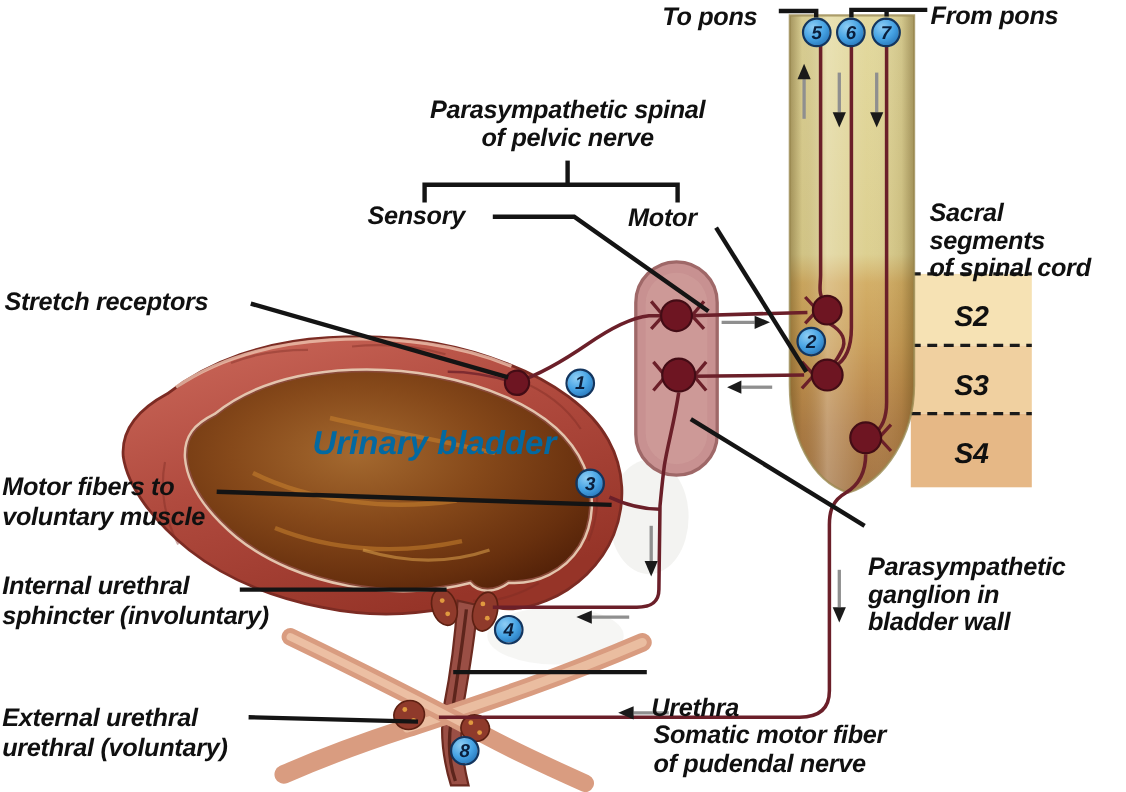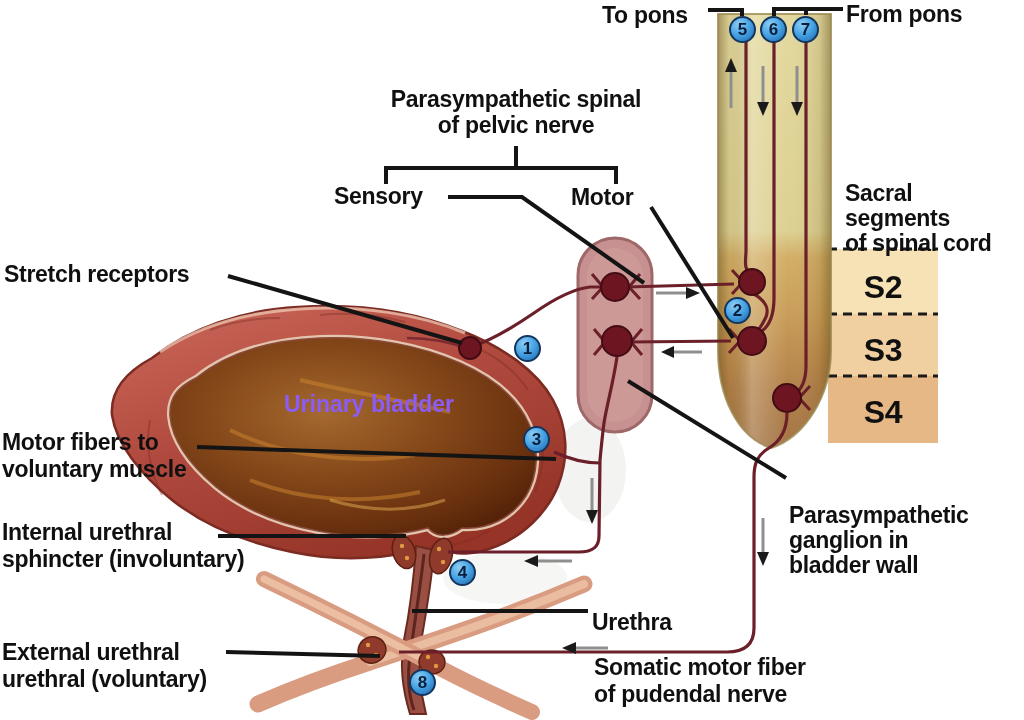--- a/index.html
+++ b/index.html
@@ -1,28 +1,28 @@
 <!DOCTYPE html>
 <html><head>
 <meta charset="utf-8">
 <style>
   html,body{margin:0;padding:0;background:#fff;}
   .stage{
     position:relative;width:1024px;height:720px;background:#ffffff;
-    font-family:"Liberation Sans",sans-serif;overflow:hidden;
+    font-family:"Liberation Sans",sans-serif;overflow:hidden;font-style:italic;
   }
   .stage svg{position:absolute;left:0;top:0;}
   .lbl{
     position:absolute;font-weight:bold;font-size:23px;line-height:26px;
     color:#101010;letter-spacing:-0.3px;white-space:nowrap;
   }
   .lbl .ln{white-space:nowrap;}
   .center{text-align:center;}
-  .seg{font-size:32px;line-height:30px;}
-  .organ{color:#8b5cf6;font-size:23px;letter-spacing:0;}
+  .seg{font-size:26px;line-height:30px;}
+  .organ{color:#0369a1;font-size:30px;letter-spacing:0;}
   .sm-lh{line-height:25px;margin-top:37px;}
   .marker{
     position:absolute;width:27px;height:27px;border-radius:50%;
     background:radial-gradient(circle at 35% 28%, #8ecdf4 0%, #46a3e4 48%, #2e7fc2 78%, #276ba6 100%);
     border:2px solid #13355e;color:#0a1f3c;font-weight:bold;font-size:17px;
     display:flex;align-items:center;justify-content:center;box-sizing:border-box;
   }
 </style>
 </head>
 <body>
@@ -264,21 +264,21 @@
   <div class="lbl" style="left:2px;top:519px;line-height:27px">
     <div class="ln">Internal urethral</div>
     <div class="ln">sphincter (involuntary)</div>
   </div>
 
   <div class="lbl" style="left:2px;top:639px;line-height:27px">
     <div class="ln">External urethral</div>
     <div class="ln">urethral (voluntary)</div>
   </div>
 
-  <div class="lbl" style="left:592px;top:609px">Urethra</div>
+  <div class="lbl" style="left:592px;top:630px">Urethra</div>
 
   <div class="lbl sm-lh" style="left:789px;top:466px">
     <div class="ln">Parasympathetic</div>
     <div class="ln">ganglion in</div>
     <div class="ln">bladder wall</div>
   </div>
 
   <div class="lbl" style="left:594px;top:654px;line-height:27px">
     <div class="ln">Somatic motor fiber</div>
     <div class="ln">of pudendal nerve</div>

